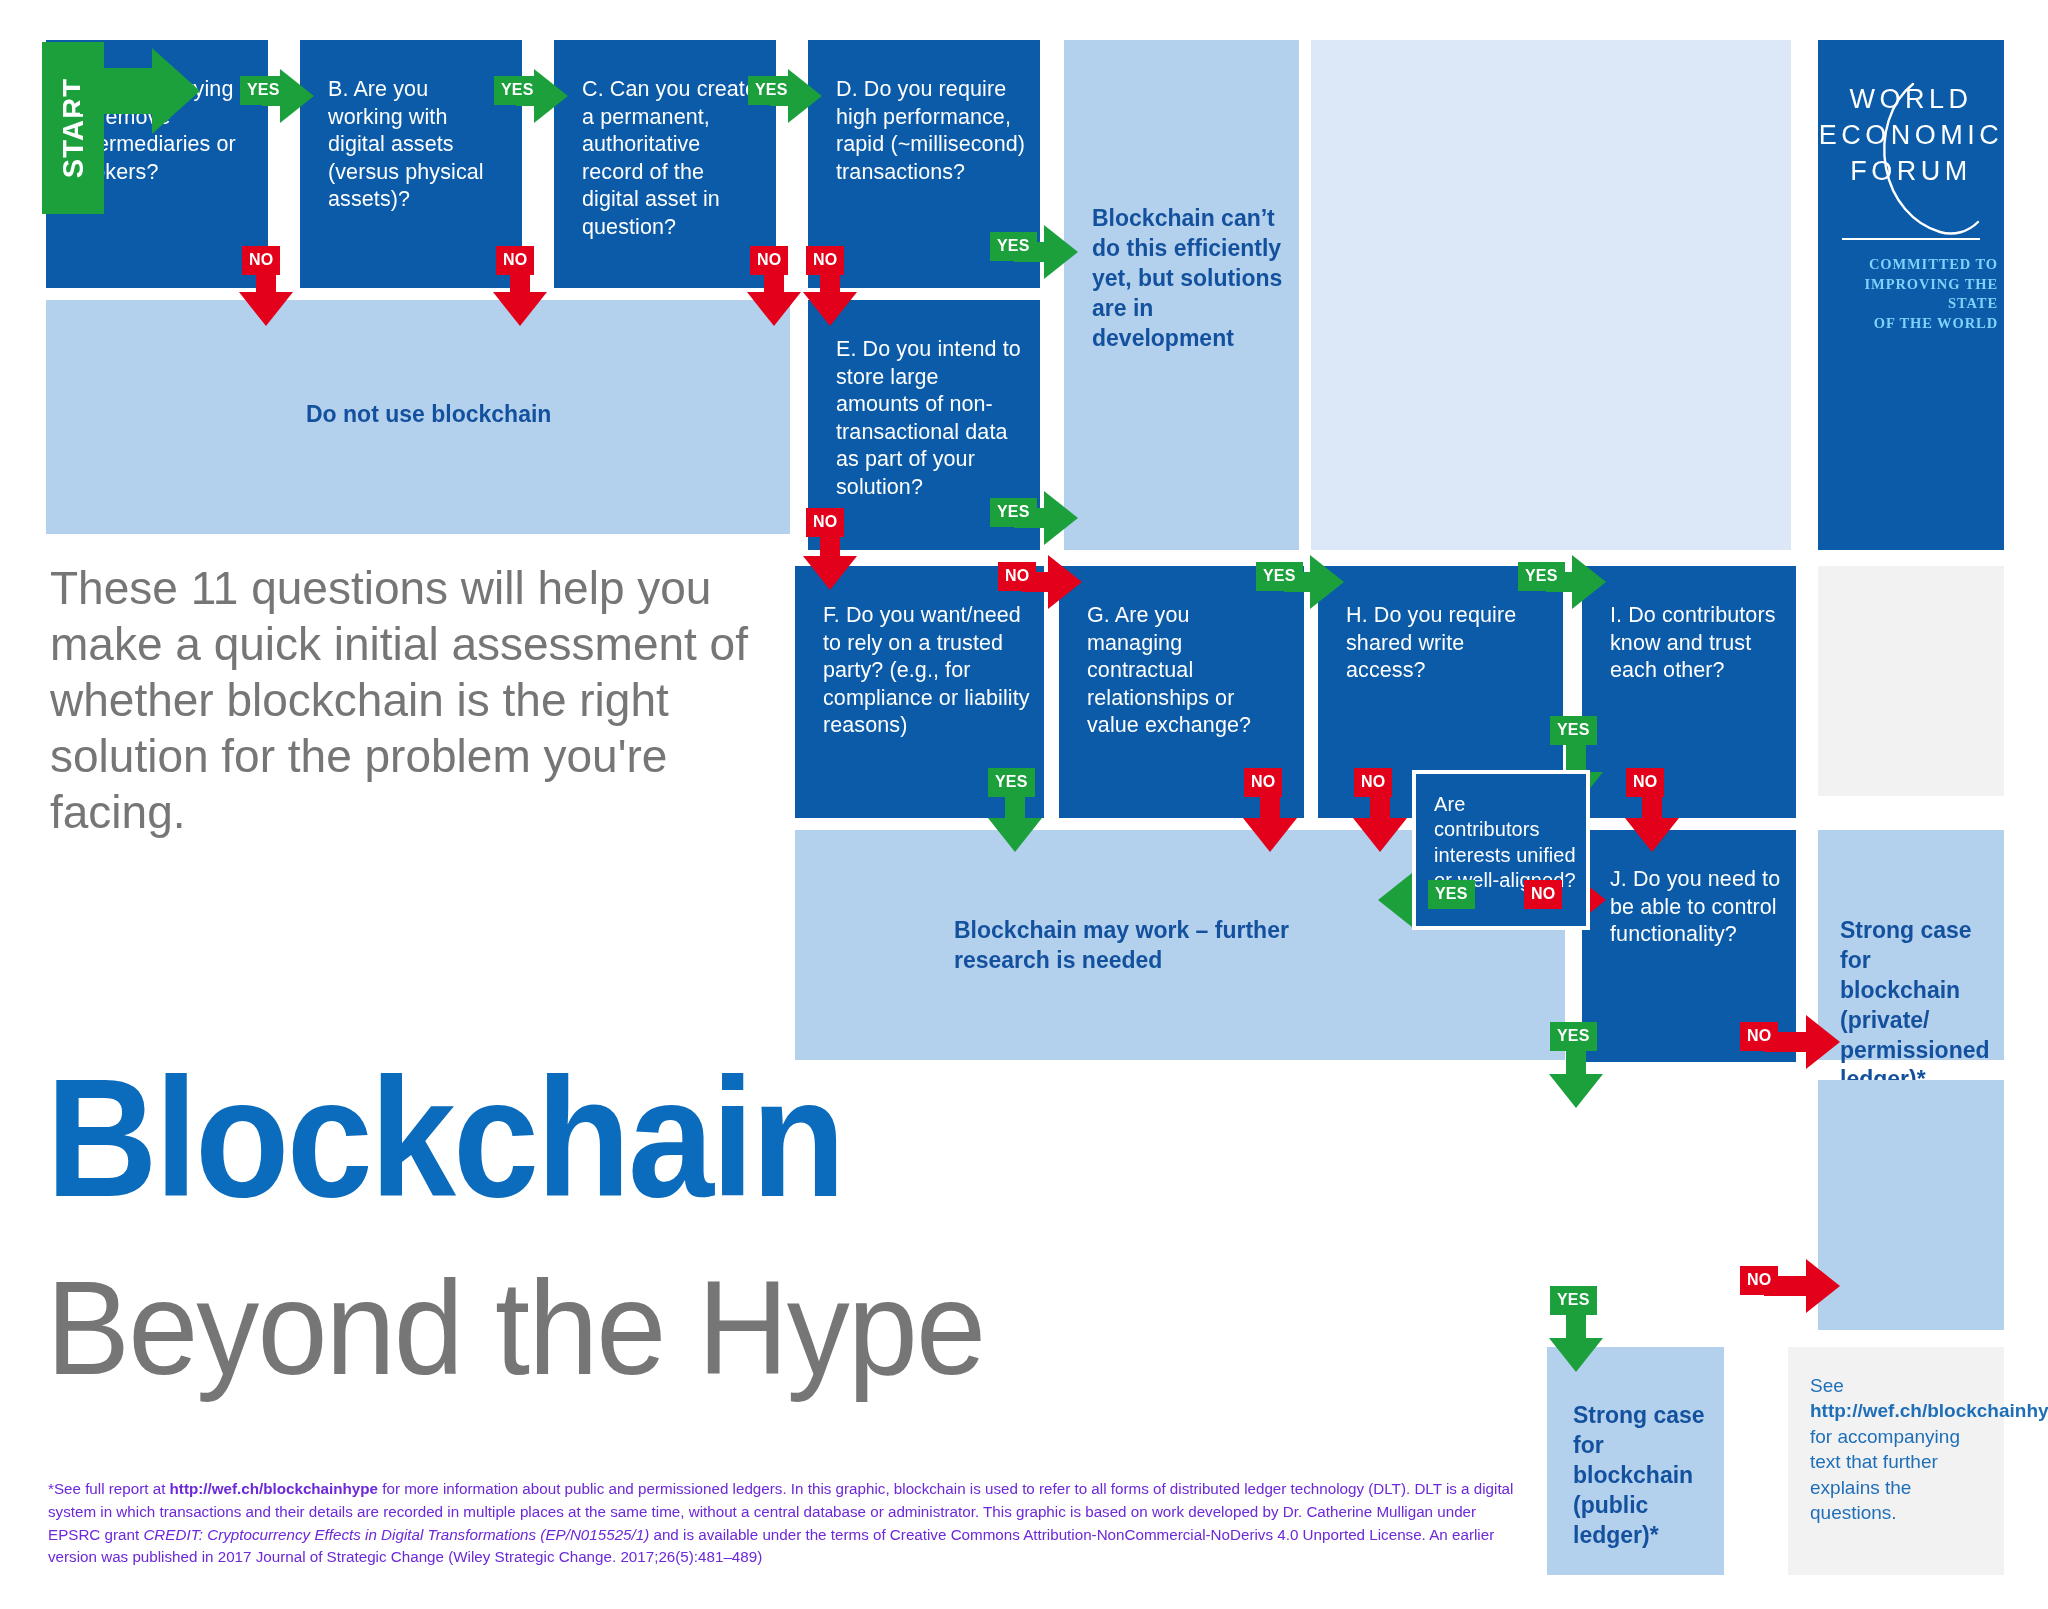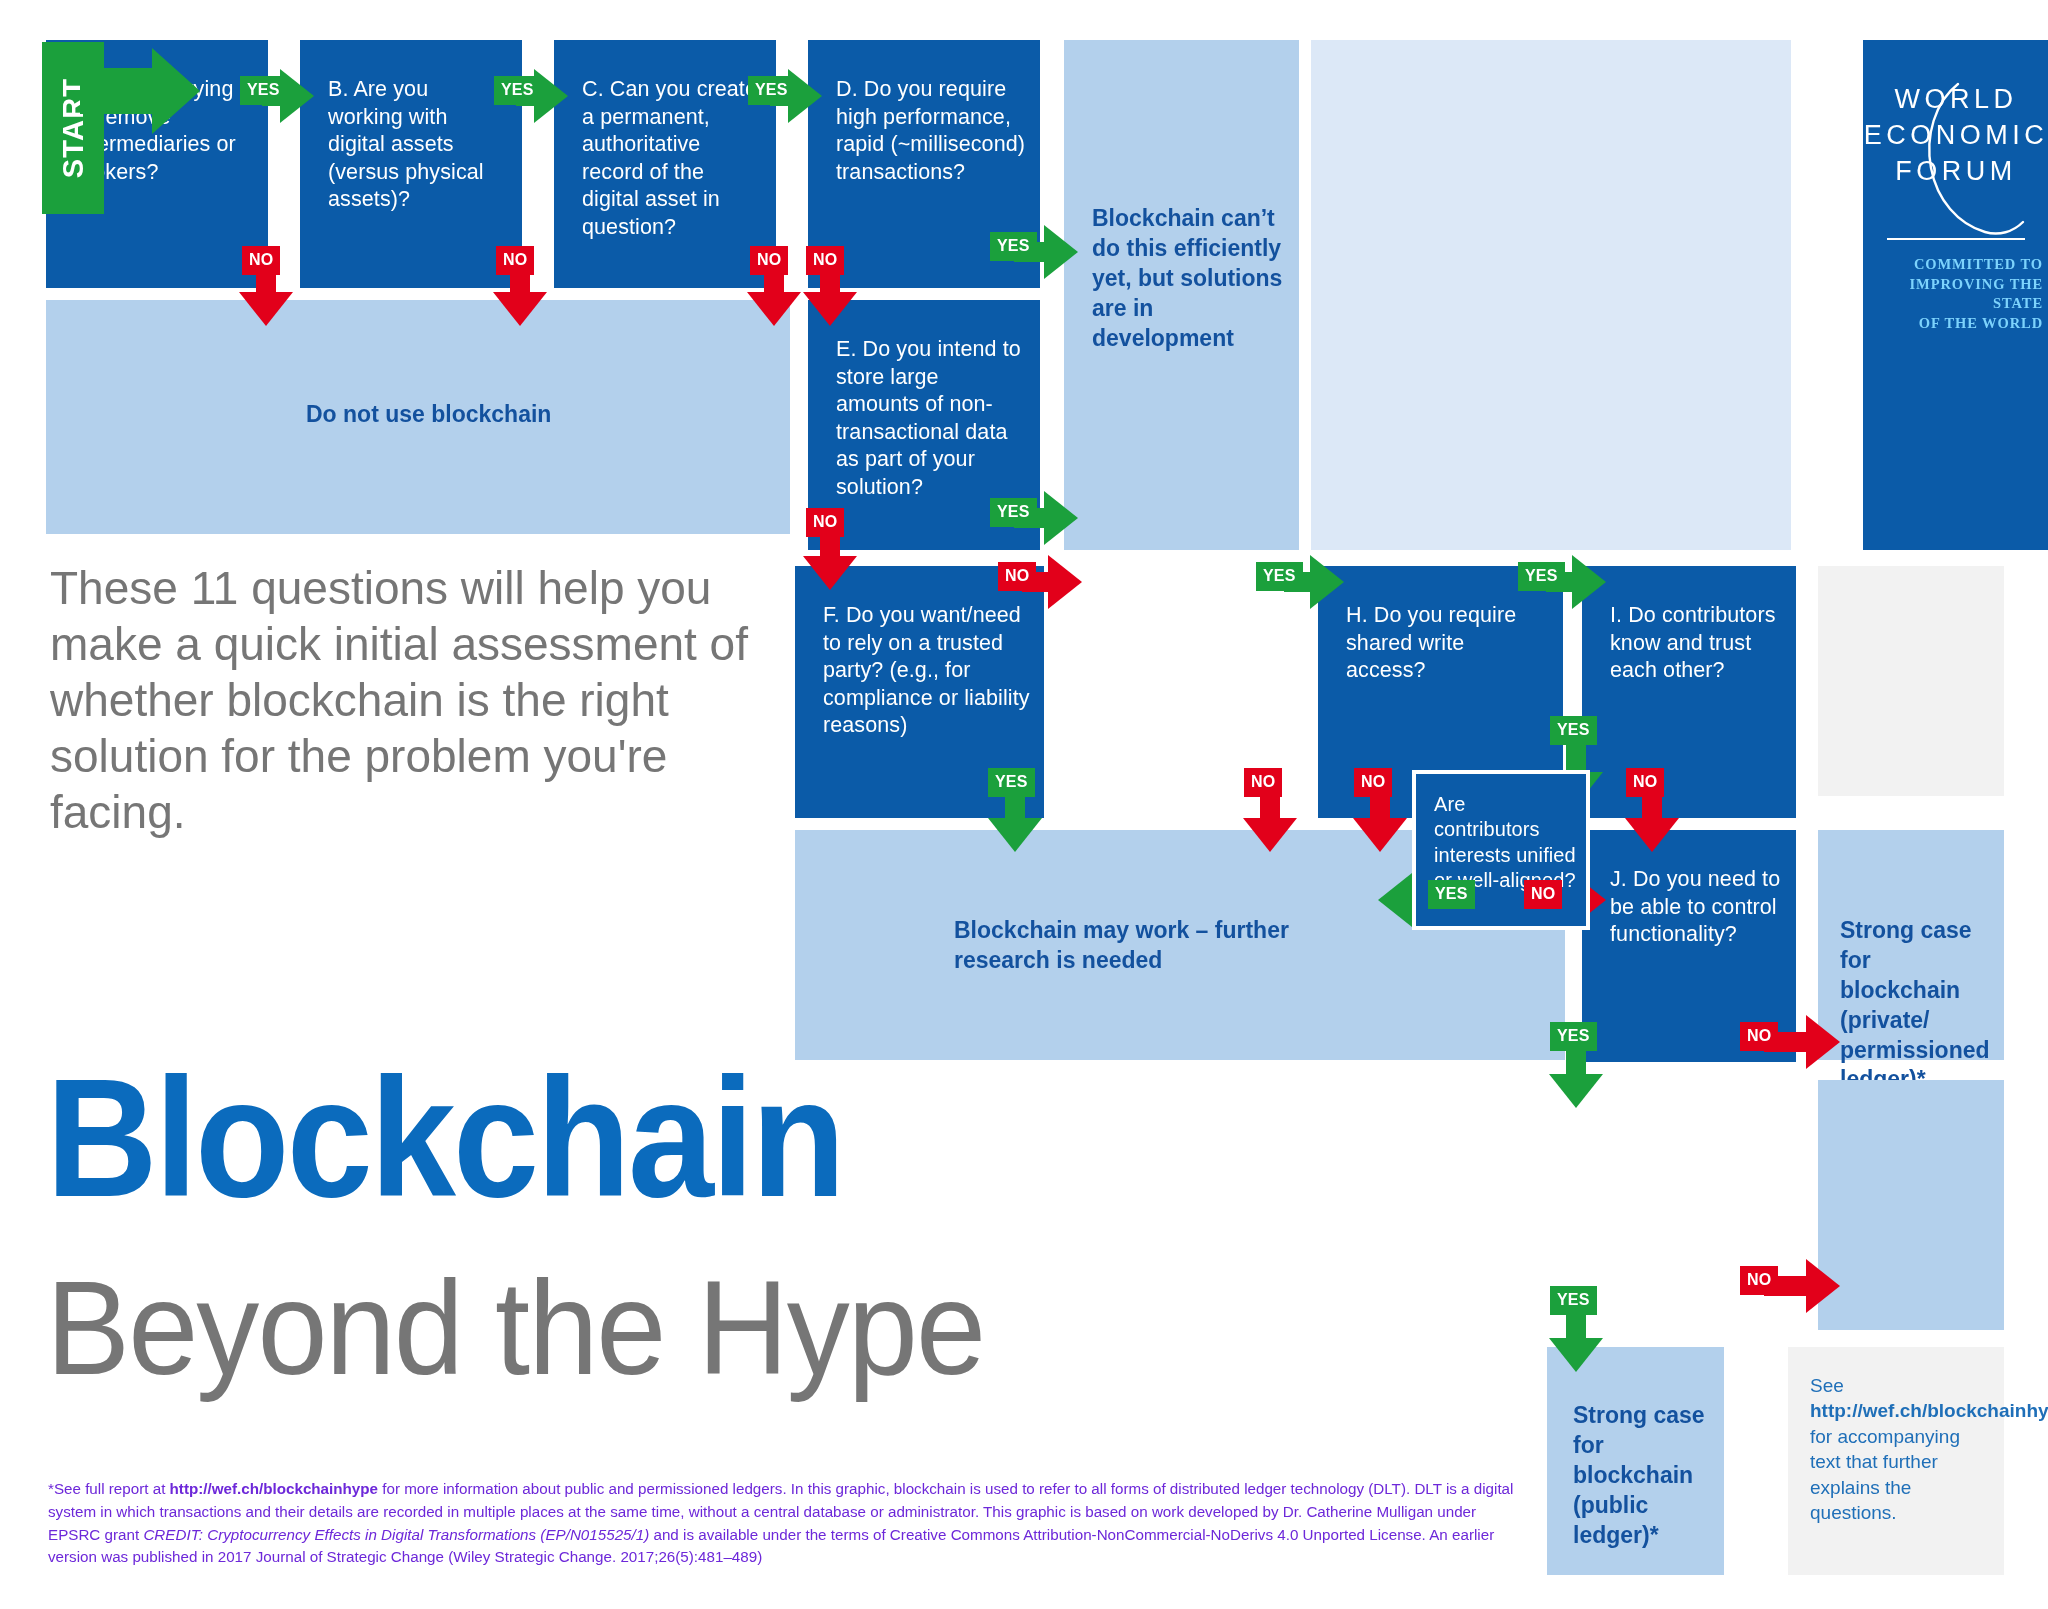--- a/index.html
+++ b/index.html
@@ -119,21 +119,21 @@
   #inset-box{
     position:absolute;
     background:#0b5ba8;
     border:4px solid #ffffff;
     box-sizing:border-box;
     z-index:5;
   }
   #inset-box .q-text{left:18px;top:18px;right:10px;font-size:20px;line-height:1.27;}
 
   
-  #wef-logo{position:absolute;margin-left:45px;}
+  #wef-logo{position:absolute;}
   #wef-logo .wordmark{
     position:absolute;left:0;right:0;top:42px;
     text-align:center;color:#ffffff;
     font-size:27px;font-weight:400;letter-spacing:4.5px;line-height:1.33;
   }
   #wef-logo .rule{
     position:absolute;left:24px;right:24px;top:198px;height:2px;background:#ffffff;
   }
   #wef-logo .tagline{
     position:absolute;left:6px;right:6px;top:215px;
@@ -248,20 +248,23 @@
   </div>
 
   <div class="panel panel-dark" style="left:808px;top:300px;width:232px;height:250px;">
     <div class="q-text">E. Do you intend to store large amounts of non-transactional data as part of your solution?</div>
   </div>
 
   <div class="panel panel-dark" style="left:795px;top:566px;width:249px;height:252px;">
     <div class="q-text">F. Do you want/need to rely on a trusted party? (e.g., for compliance or liability reasons)</div>
   </div>
 
+  <div class="panel panel-dark" style="left:1059px;top:566px;width:245px;height:252px;">
+    <div class="q-text">G. Are you managing contractual relationships or value exchange?</div>
+  </div>
 
   <div class="panel panel-dark" style="left:1318px;top:566px;width:245px;height:252px;">
     <div class="q-text">H. Do you require shared write access?</div>
   </div>
 
   <div class="panel panel-dark" style="left:1582px;top:566px;width:214px;height:252px;">
     <div class="q-text">I. Do contributors know and trust each other?</div>
   </div>
 
   <div class="panel panel-grey" style="left:1818px;top:566px;width:186px;height:230px;"></div>

